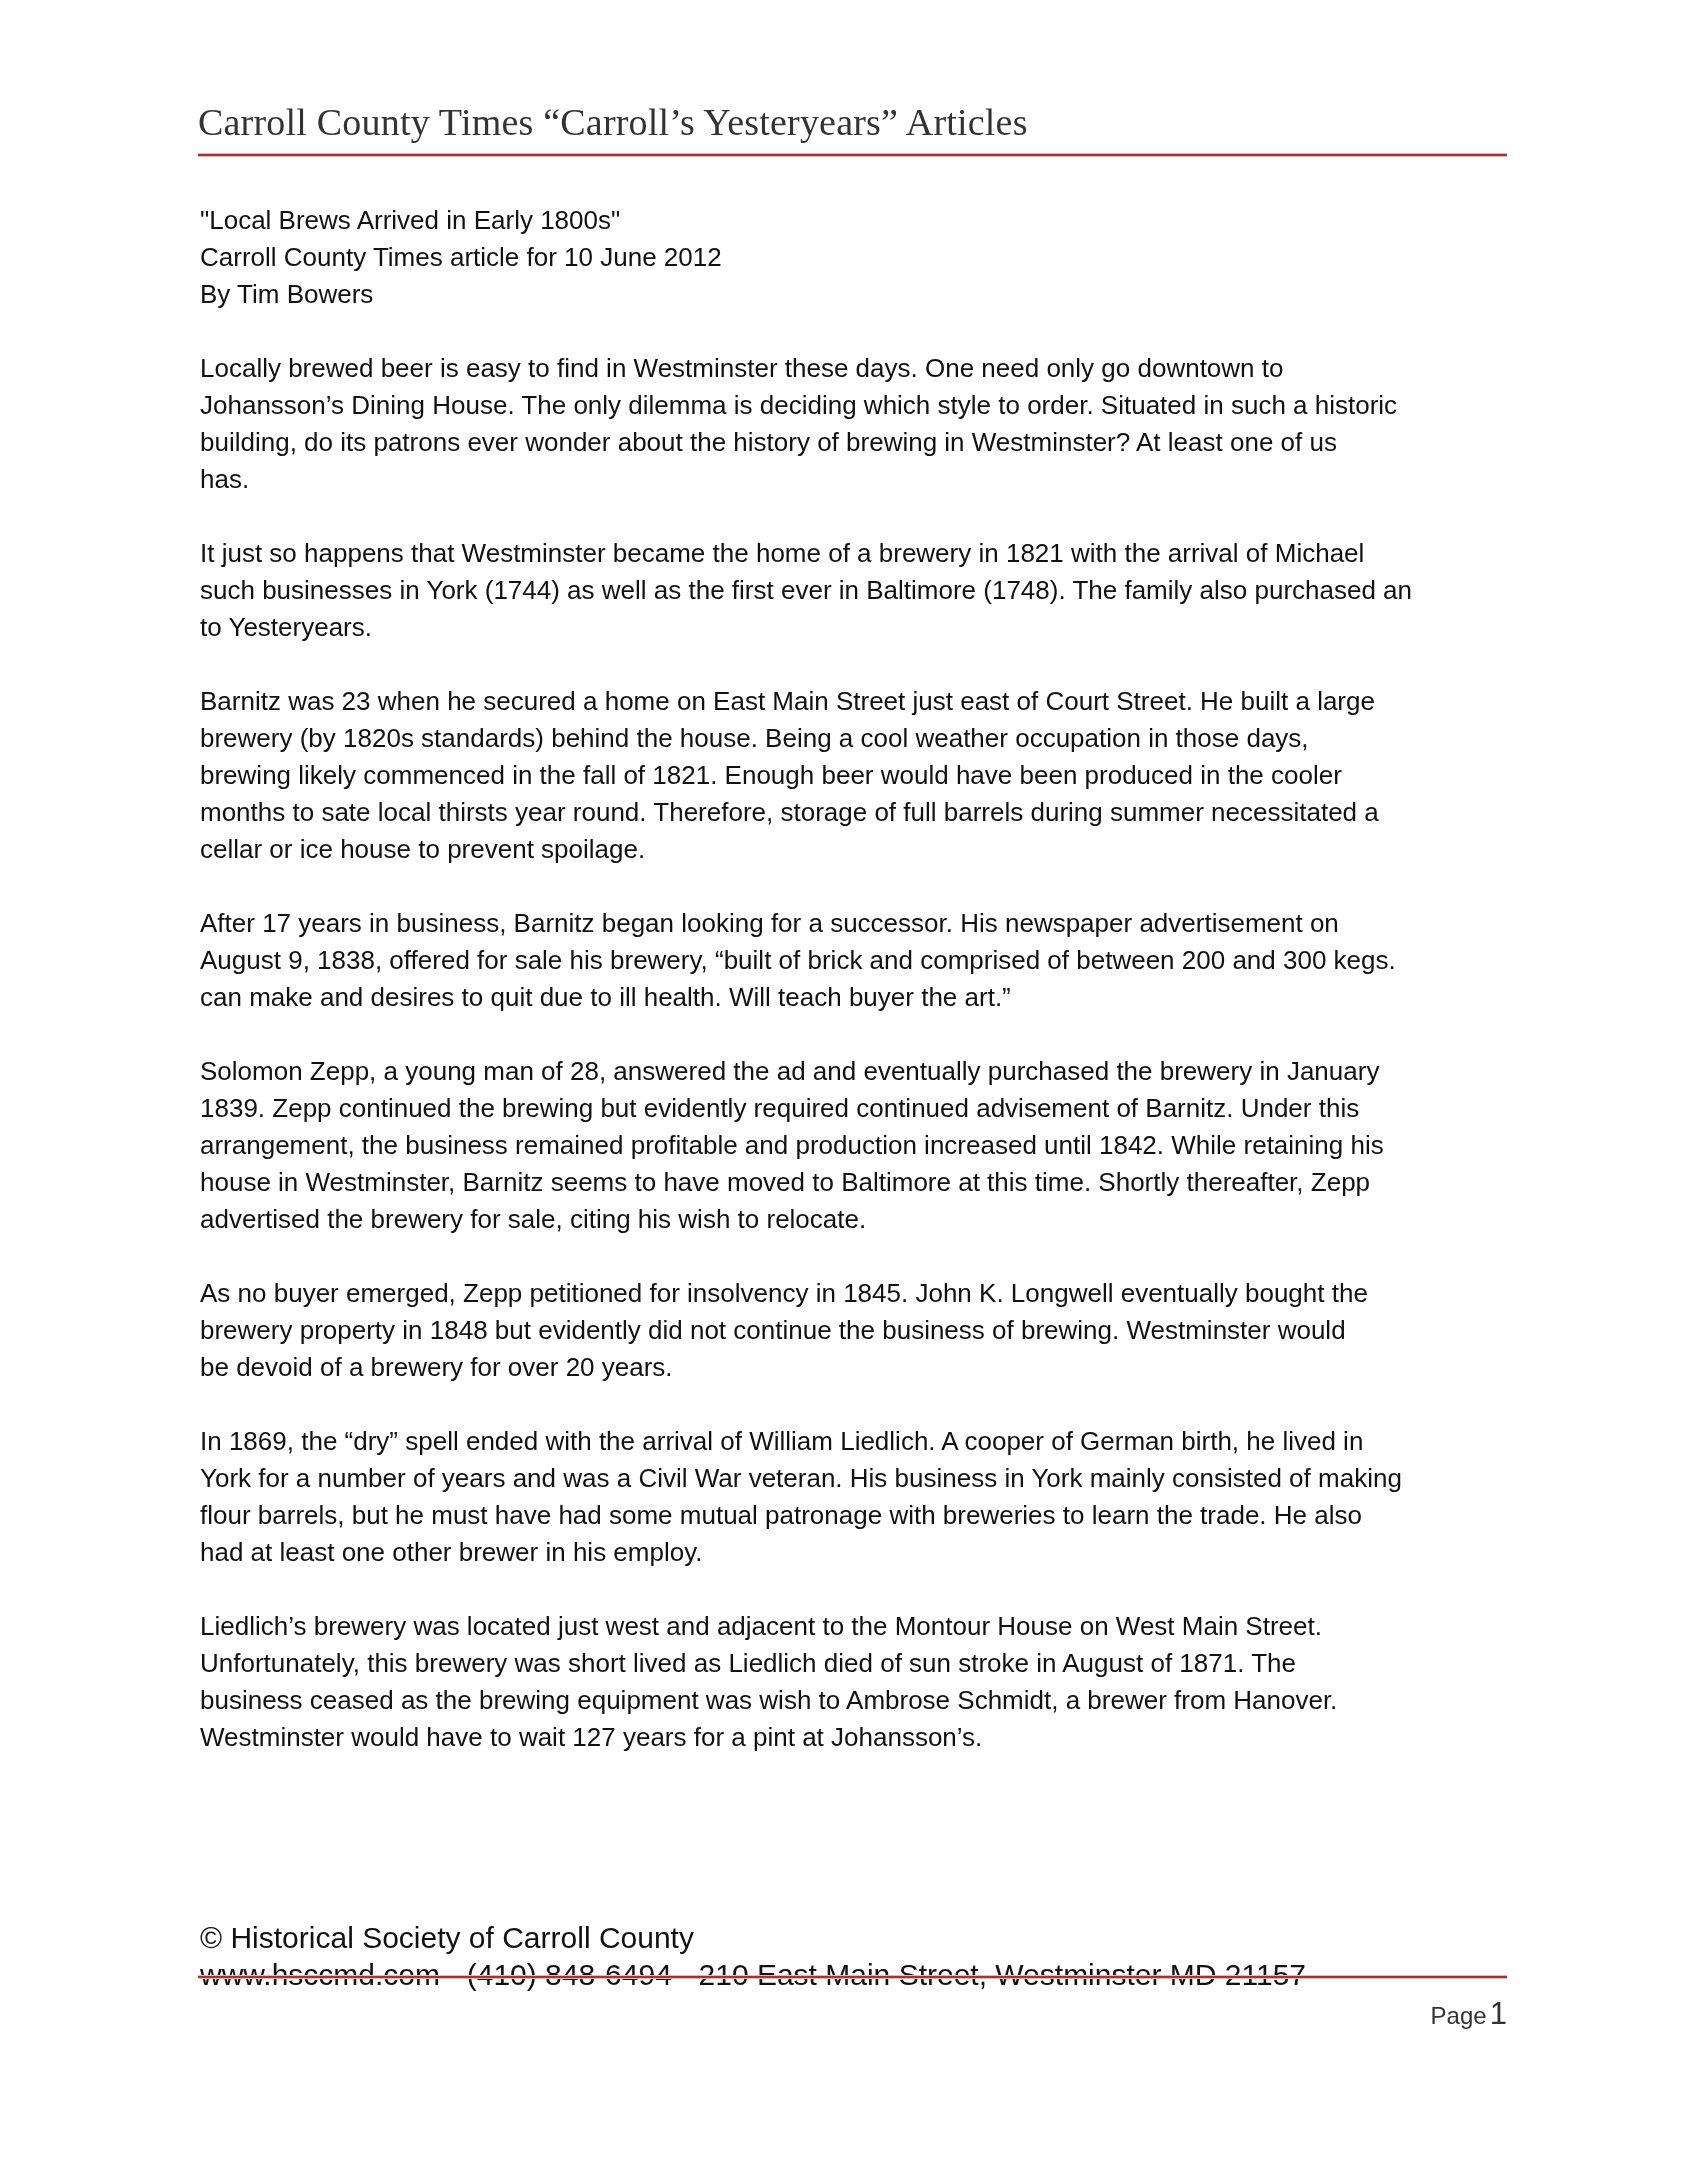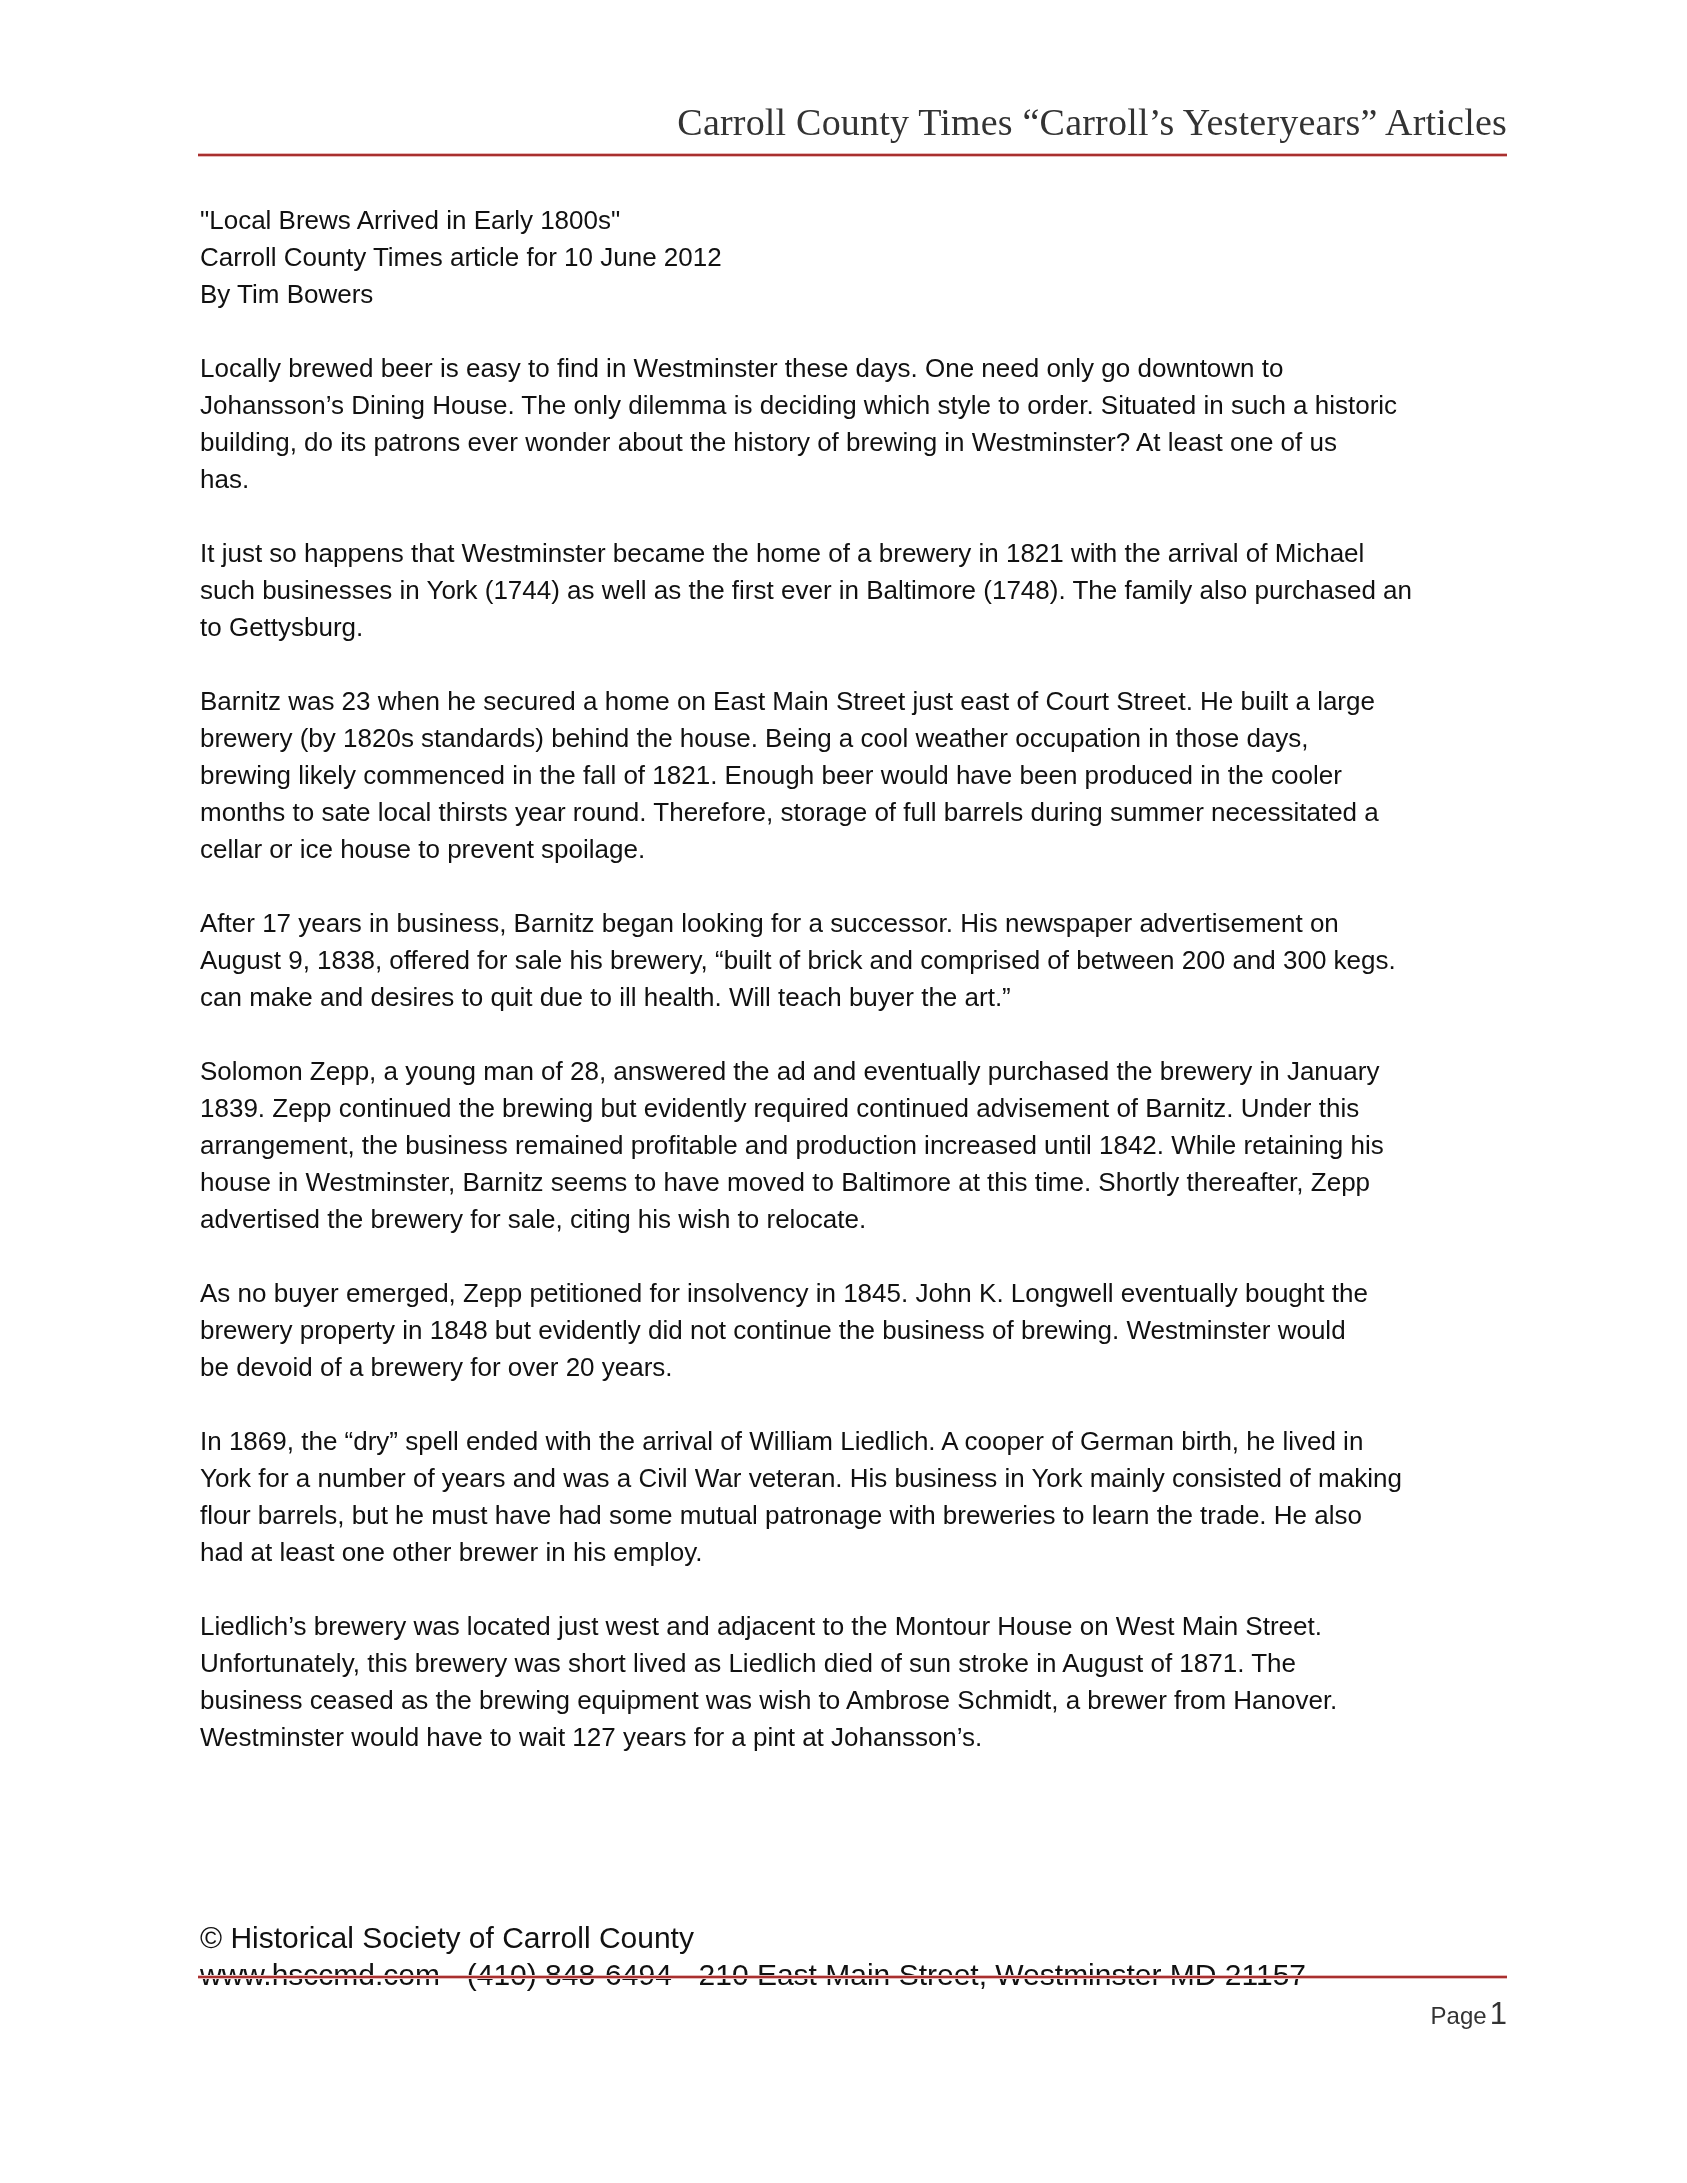--- a/index.html
+++ b/index.html
@@ -12,21 +12,20 @@
       height: 2183px;
       position: relative;
       overflow: hidden;
       color: #000000;
     }
     .page-header {
       position: absolute;
       left: 198px;
       top: 100px;
       width: 1309px;
-      text-align: right;
     }
     .header-title {
       font-family: "Liberation Serif", "DejaVu Serif", serif;
       font-size: 38px;
       line-height: 45px;
       color: #333333;
       white-space: nowrap;
       letter-spacing: 0.2px;
     }
     .rule {
@@ -113,21 +112,21 @@
   <p class="para">
     <span class="line">Locally brewed beer is easy to find in Westminster these days.  One need only go downtown to</span>
     <span class="line">Johansson’s Dining House.  The only dilemma is deciding which style to order.  Situated in such a historic</span>
     <span class="line">building, do its patrons ever wonder about the history of brewing in Westminster?  At least one of us</span>
     <span class="line">has.</span>
   </p>
 
   <p class="para">
     <span class="line">It just so happens that Westminster became the home of a brewery in 1821 with the arrival of Michael</span>
     <span class="line">such businesses in York (1744) as well as the first ever in Baltimore (1748).  The family also purchased an</span>
-    <span class="line">to Gettysburg.</span>
+    <span class="line">to Yesteryears.</span>
   </p>
 
   <p class="para">
     <span class="line">Barnitz was 23 when he secured a home on East Main Street just east of Court Street.  He built a large</span>
     <span class="line">brewery (by 1820s standards) behind the house.  Being a cool weather occupation in those days,</span>
     <span class="line">brewing likely commenced in the fall of 1821.  Enough beer would have been produced in the cooler</span>
     <span class="line">months to sate local thirsts year round. Therefore, storage of full barrels during summer necessitated a</span>
     <span class="line">cellar or ice house to prevent spoilage.</span>
   </p>
 

